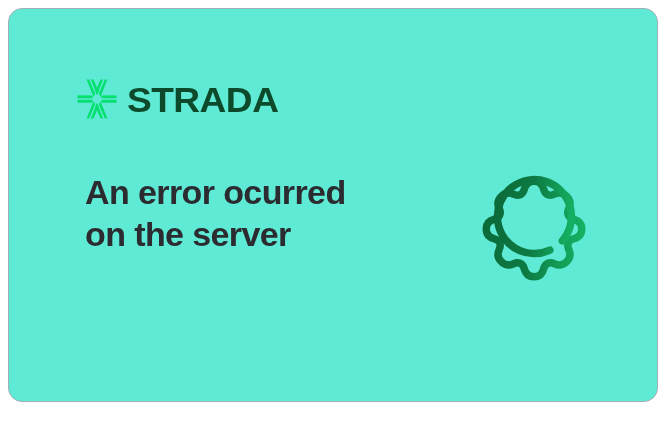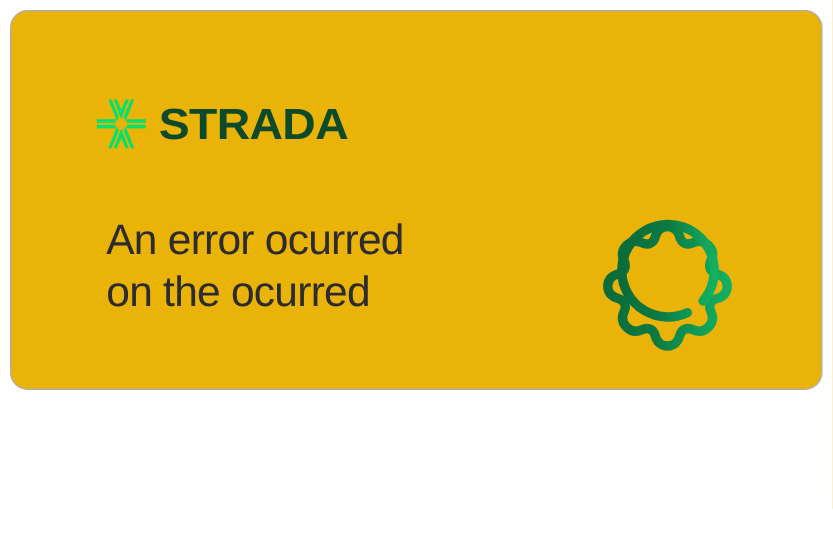--- a/index.html
+++ b/index.html
@@ -21,23 +21,23 @@
     background: #ffffff;
     overflow: hidden;
   }
 
   
   .card {
     position: absolute;
     left: 8px;
     top: 8px;
     width: 650px;
-    height: 304px;
+    height: 394px;
     box-sizing: border-box;
-    background: #eab308;
+    background: #5eead4;
     border: 1px solid #a6adb9;
     border-radius: 14px;
   }
 
   
   .brand {
     position: absolute;
     left: 68px;
     top: 66px;
     display: flex;
@@ -64,21 +64,21 @@
   }
 
   
   .message {
     position: absolute;
     left: 76px;
     top: 162px;
     width: 300px;
     font-family: "Liberation Sans", sans-serif;
     font-size: 34px;
-    font-weight: 400;
+    font-weight: 700;
     line-height: 42px;
     letter-spacing: -0.6px;
     color: #2b2b30;
   }
   .message-line {
     display: block;
     white-space: nowrap;
   }
 
   
@@ -122,21 +122,21 @@
             <polygon points="9.6,39.5 12.2,39.5 18.1,25.6 16.6,22.0"></polygon>
             <polygon points="30.4,39.5 27.8,39.5 21.9,25.6 23.4,22.0"></polygon>
           </g>
         </svg>
       </span>
       <span class="brand-word">STRADA</span>
     </div>
 
     <div class="message">
       <span class="message-line">An error ocurred</span>
-      <span class="message-line">on the ocurred</span>
+      <span class="message-line">on the server</span>
     </div>
 
     <div class="gear">
       <svg viewBox="0 0 160 160" xmlns="http://www.w3.org/2000/svg" aria-hidden="true">
         <defs>
           <linearGradient id="gearGrad" x1="0" y1="0.45" x2="1" y2="0.55">
             <stop offset="0%" stop-color="#0b6b3a"></stop>
             <stop offset="45%" stop-color="#0d7a43"></stop>
             <stop offset="100%" stop-color="#14b062"></stop>
           </linearGradient>

